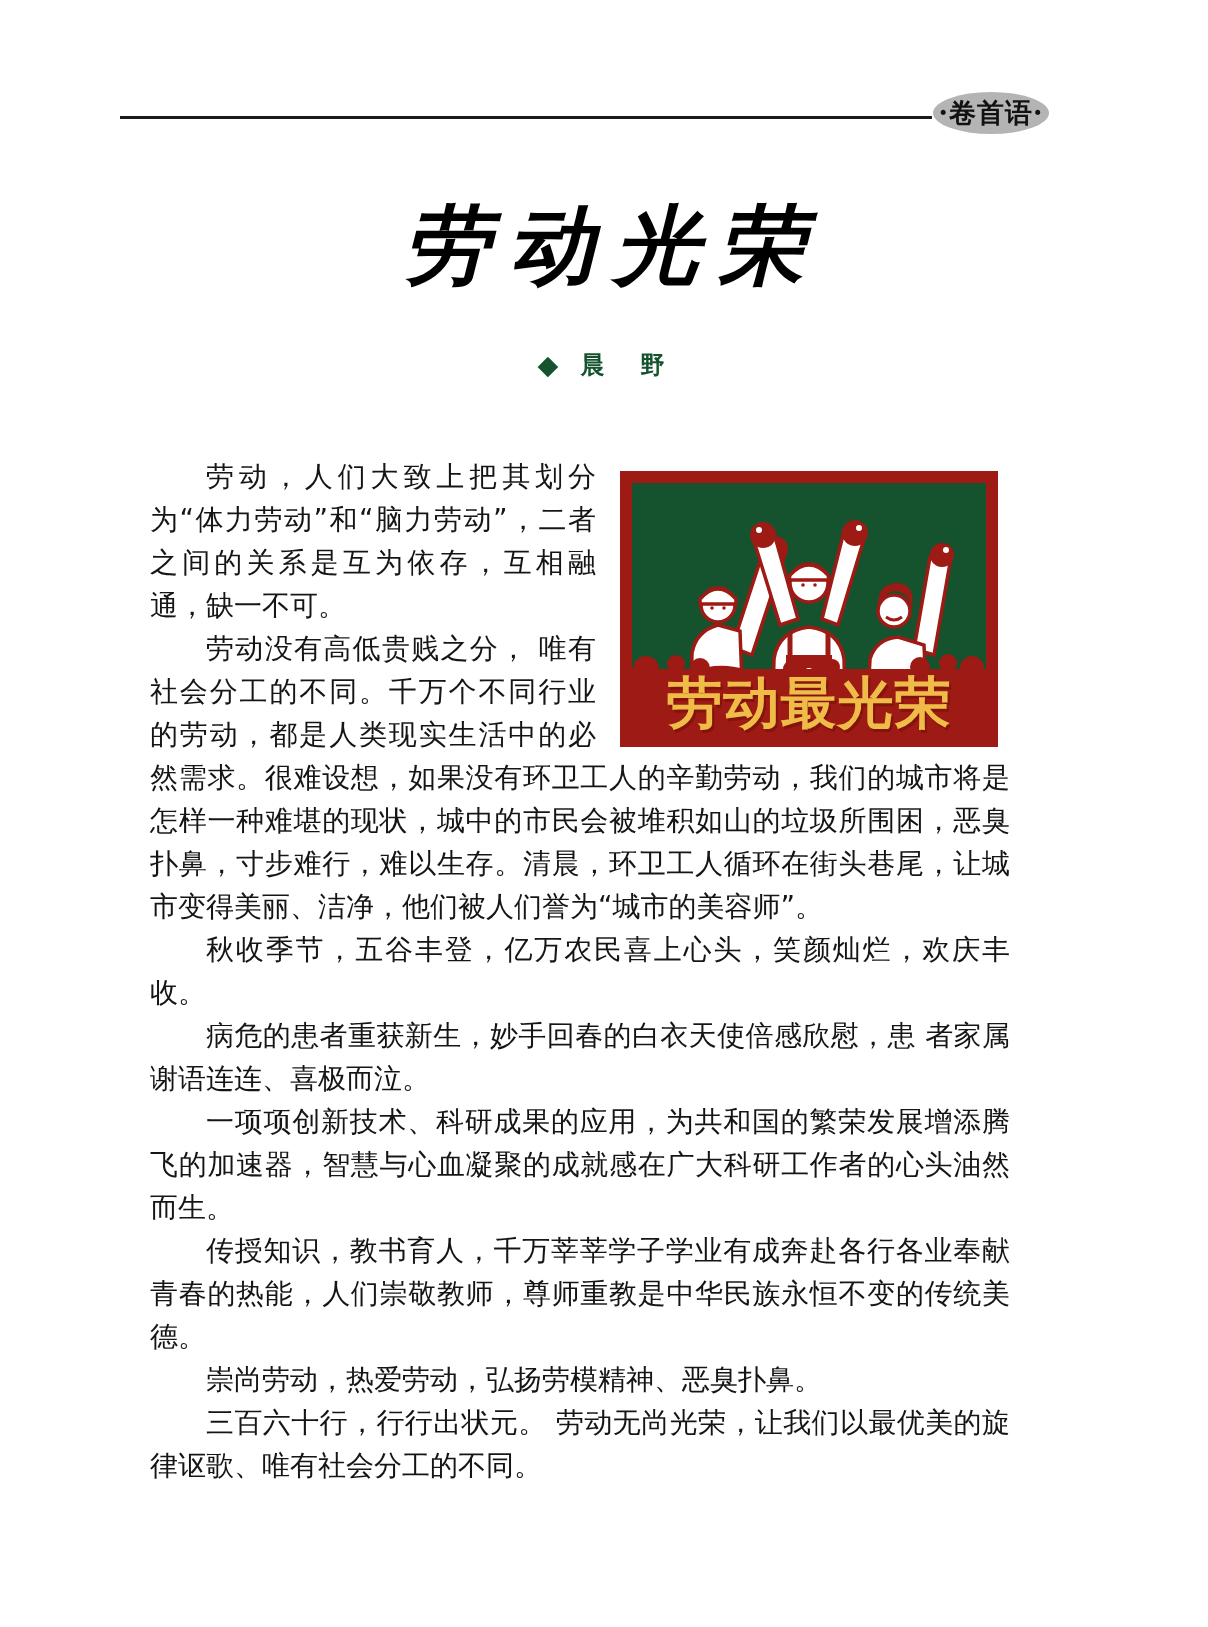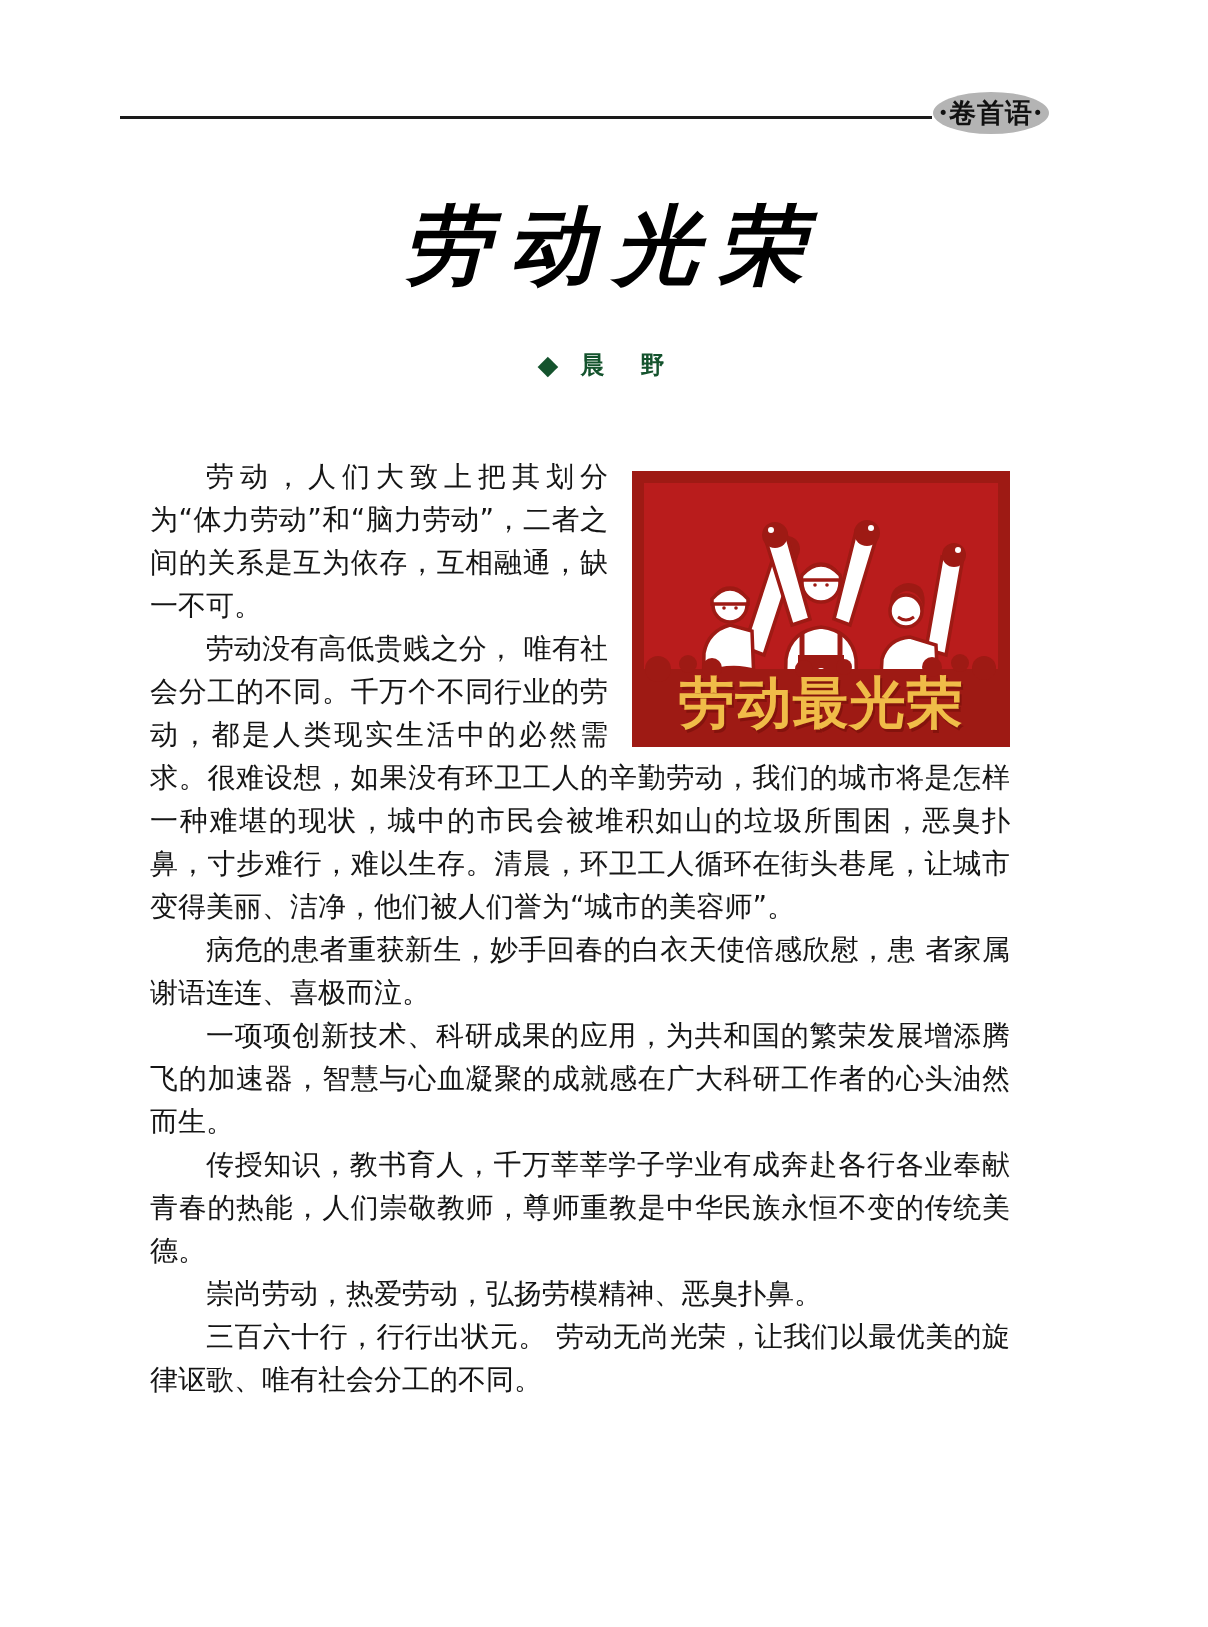--- a/index.html
+++ b/index.html
@@ -65,23 +65,23 @@
     color:#151515;
   }
   .body-text p{
     margin:0;padding:0;
     text-indent:2em;
   }
   
   .poster{
     float:right;
     width:378px;height:276px;
-    margin:16px 0 8px 24px;
+    margin:16px 12px 8px 24px;
     border:12px solid var(--poster-red);
-    background:#b91c1c;
+    background:#14532d;
     position:relative;
   }
   .poster svg{display:block;width:354px;height:252px;}
   .poster-caption{
     position:absolute;left:0;bottom:2px;width:100%;
     text-align:center;
     font-family:"DejaVu Sans",sans-serif;
     font-weight:bold;
     font-size:56px;line-height:1.05;
     letter-spacing:1px;
@@ -155,20 +155,21 @@
         <circle cx="200" cy="184" r="8" fill="#9e1a14"></circle>
         <circle cx="288" cy="184" r="10" fill="#9e1a14"></circle>
         <circle cx="316" cy="180" r="9" fill="#9e1a14"></circle>
         <circle cx="340" cy="185" r="12" fill="#9e1a14"></circle>
       </svg>
       <div class="poster-caption">劳动最光荣</div>
     </div>
 
     <p>劳动，人们大致上把其划分为“体力劳动”和“脑力劳动”，二者之间的关系是互为依存，互相融通，缺一不可。</p>
     <p>劳动没有高低贵贱之分， 唯有社会分工的不同。千万个不同行业的劳动，都是人类现实生活中的必然需求。很难设想，如果没有环卫工人的辛勤劳动，我们的城市将是怎样一种难堪的现状，城中的市民会被堆积如山的垃圾所围困，恶臭扑鼻，寸步难行，难以生存。清晨，环卫工人循环在街头巷尾，让城市变得美丽、洁净，他们被人们誉为“城市的美容师”。</p>
+    <p>秋收季节，五谷丰登，亿万农民喜上心头，笑颜灿烂，欢庆丰收。</p>
     <p>病危的患者重获新生，妙手回春的白衣天使倍感欣慰，患 者家属谢语连连、喜极而泣。</p>
     <p>一项项创新技术、科研成果的应用，为共和国的繁荣发展增添腾飞的加速器，智慧与心血凝聚的成就感在广大科研工作者的心头油然而生。</p>
     <p>传授知识，教书育人，千万莘莘学子学业有成奔赴各行各业奉献青春的热能，人们崇敬教师，尊师重教是中华民族永恒不变的传统美德。</p>
     <p>崇尚劳动，热爱劳动，弘扬劳模精神、恶臭扑鼻。</p>
     <p>三百六十行，行行出状元。 劳动无尚光荣，让我们以最优美的旋律讴歌、唯有社会分工的不同。</p>
   </div>
 
 </div>
 
 </body></html>

